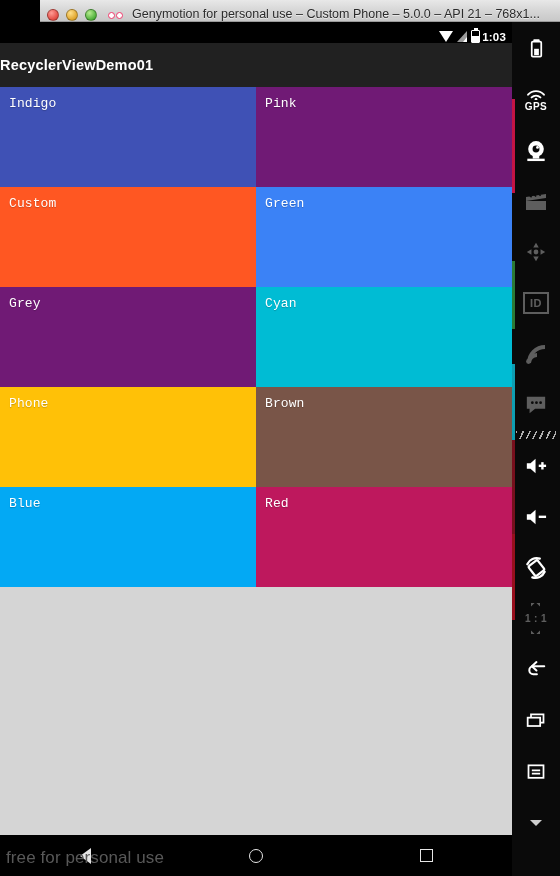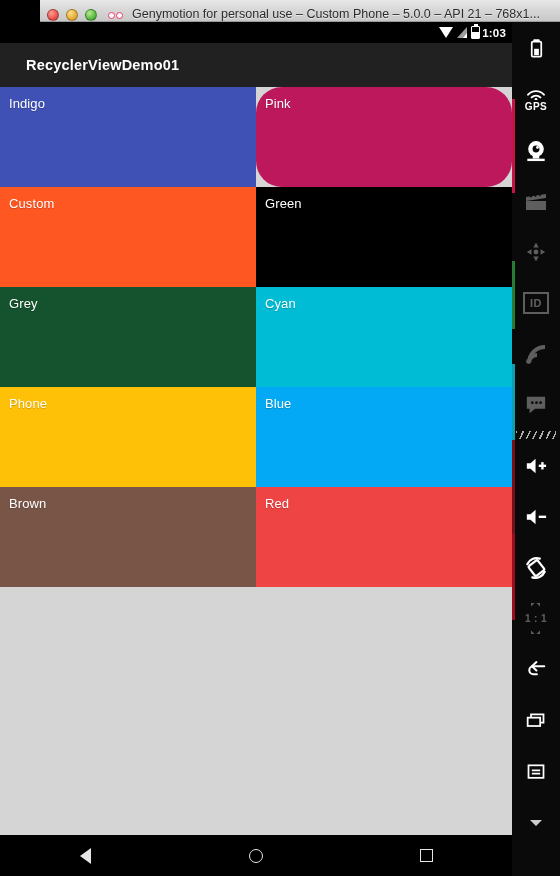--- a/index.html
+++ b/index.html
@@ -40,21 +40,21 @@
 
   
   .device {
     position: absolute; top: 22px; left: 0; width: 512px; height: 854px;
     background: #d5d5d5; overflow: hidden;
   }
 
   
   .statusbar {
     height: 21px; width: 100%; background: #000;
-    display: flex; align-items: center; justify-content: flex-end;
+    display: flex; align-items: flex-end; justify-content: flex-end;
     padding-right: 6px; gap: 2px;
   }
   .sb-icons { display: flex; align-items: center; gap: 4px; }
   .ic-wifi {
     width: 0; height: 0; border-left: 7px solid transparent;
     border-right: 7px solid transparent; border-top: 11px solid #fff;
   }
   .ic-signal {
     width: 0; height: 0; border-left: 10px solid transparent;
     border-bottom: 11px solid #9a9a9a; position: relative;
@@ -68,31 +68,31 @@
     position: relative; background: linear-gradient(to top, #fff 58%, transparent 58%);
   }
   .ic-battery::before {
     content:""; position:absolute; top:-3px; left:2px; width:4px; height:2px; background:#fff;
   }
   .sb-time { color: #fff; font-size: 11.5px; font-weight: bold; letter-spacing: .2px; }
 
   
   .actionbar {
     height: 44px; width: 100%; background: #212121;
-    display: flex; align-items: center; padding-left: 26px;
+    display: flex; align-items: center; padding-left: 0;
     box-shadow: 0 1px 3px rgba(0,0,0,.5);
   }
   .actionbar .title {
     color: #fff; font-size: 14.5px; font-weight: bold; letter-spacing: .2px;
   }
 
   
   .grid {
     width: 100%; height: 789px; background: #d5d5d5;
-    display: flex; flex-wrap: wrap; align-content: flex-start;
+    display: flex; flex-wrap: wrap; align-content: flex-start; font-family: Liberation Mono, monospace;
   }
   .cell {
     width: 50%; height: 100px; position: relative;
     display: block;
   }
   .cell .label {
     position: absolute; top: 9px; left: 9px;
     color: #fff; font-size: 13px; letter-spacing: .1px;
     text-shadow: 0 1px 1px rgba(0,0,0,.22);
   }
@@ -186,59 +186,60 @@
     </div>
 
     <div class="actionbar">
       <span class="title">RecyclerViewDemo01</span>
     </div>
 
     <div class="grid" id="grid" style="background: rgb(213, 213, 213);">
         <div class="cell" style="background: rgb(63, 81, 181);">
           <span class="label">Indigo</span>
         </div>
-        <div class="cell" style="background: #be185d; border-radius: 26px;">
+        <div class="cell" style="background: #701a75;">
           <span class="label">Pink</span>
         </div>
         <div class="cell" style="background: rgb(255, 87, 34);">
           <span class="label">Custom</span>
         </div>
-        <div class="cell" style="background: #000000;">
+        <div class="cell" style="background: #3b82f6;">
           <span class="label">Green</span>
         </div>
-        <div class="cell" style="background: #14532d;">
+        <div class="cell" style="background: #701a75;">
           <span class="label">Grey</span>
         </div>
         <div class="cell" style="background: rgb(0, 188, 212);">
           <span class="label">Cyan</span>
         </div>
         <div class="cell" style="background: rgb(255, 193, 7);">
           <span class="label">Phone</span>
         </div>
+        <div class="cell" style="background: rgb(121, 85, 72);">
+          <span class="label">Brown</span>
+        </div>
         <div class="cell" style="background: rgb(3, 169, 244);">
           <span class="label">Blue</span>
         </div>
-        <div class="cell" style="background: rgb(121, 85, 72);">
-          <span class="label">Brown</span>
-        </div>
-        <div class="cell" style="background: #ef4444;">
+        <div class="cell" style="background: #be185d;">
           <span class="label">Red</span>
         </div>
       </div>
 
     <div class="navbar">
       <div class="nav-btn">
         <span class="nav-back"></span>
       </div>
       <div class="nav-btn">
         <span class="nav-home"></span>
       </div>
       <div class="nav-btn">
         <span class="nav-recent"></span>
       </div>
+      <div class="watermark">free for personal use</div>
     </div>
   </div>
 
   <div class="toolbar" id="toolbar">
     <div class="tb-strip"></div>
   <div class="tb-item">
         <span class="tb-icon">
           <svg xmlns="http://www.w3.org/2000/svg" width="19" height="24" viewBox="0 0 24 24" fill="#fff">
             <rect x="8" y="1" width="8" height="3" rx="1"></rect>
             <rect x="6" y="4" width="12" height="19" rx="1.5" fill="none" stroke="#fff" stroke-width="2.2"></rect>

